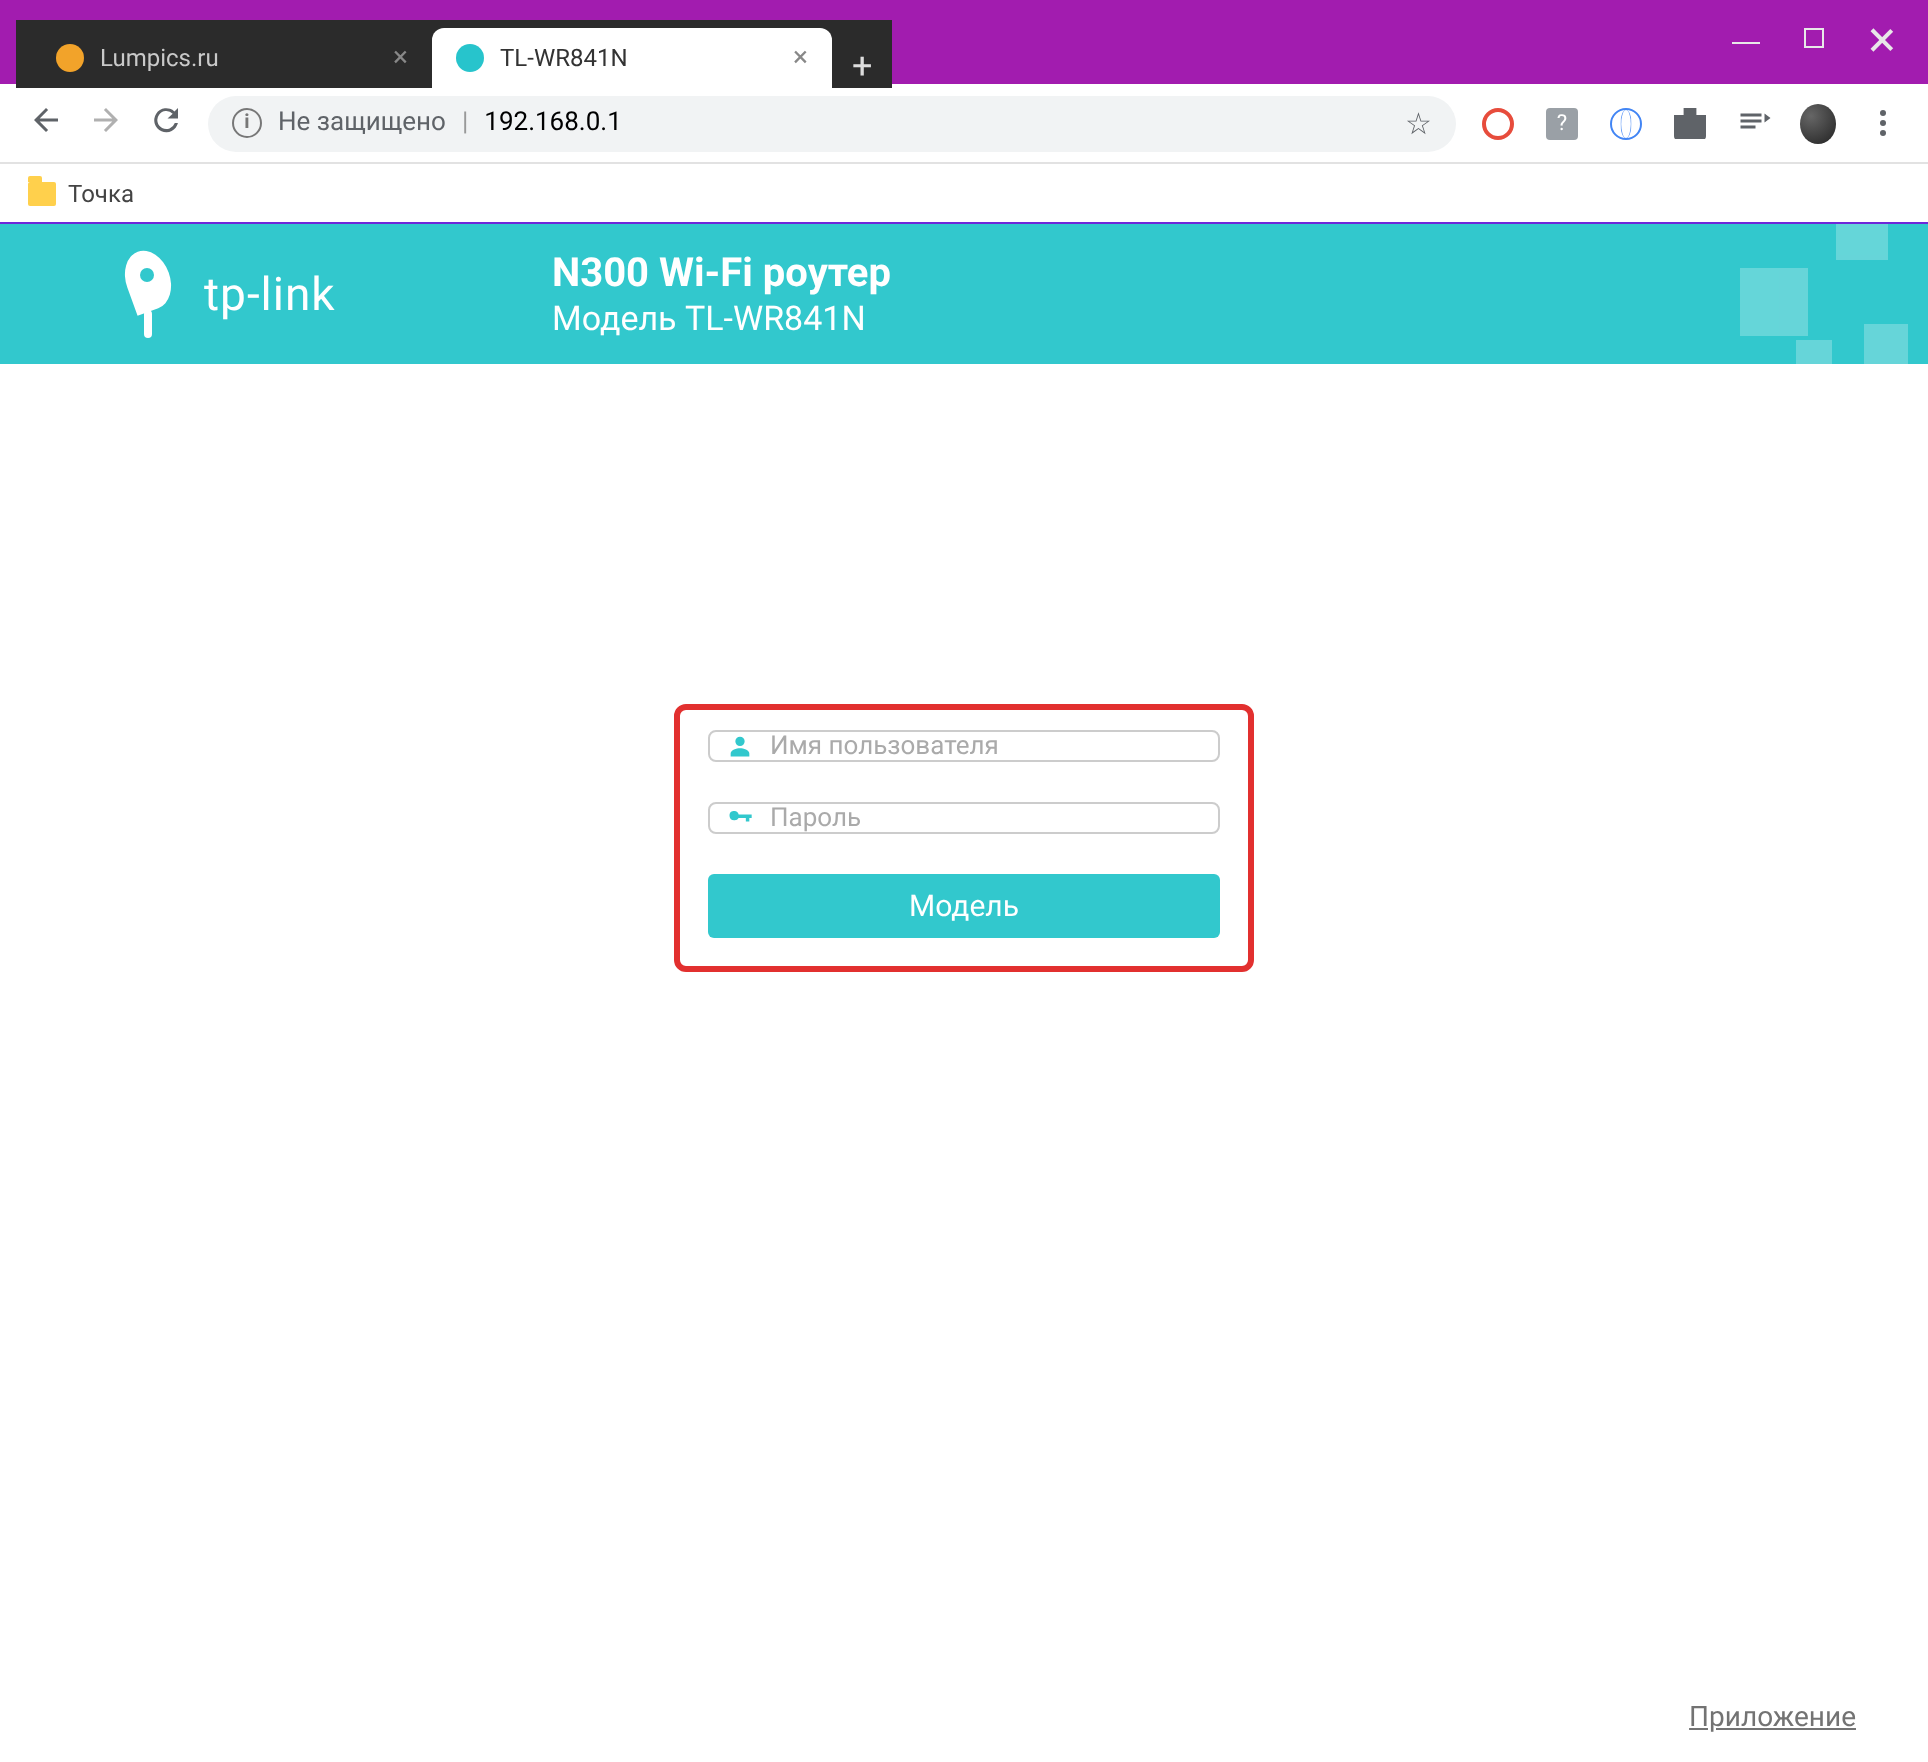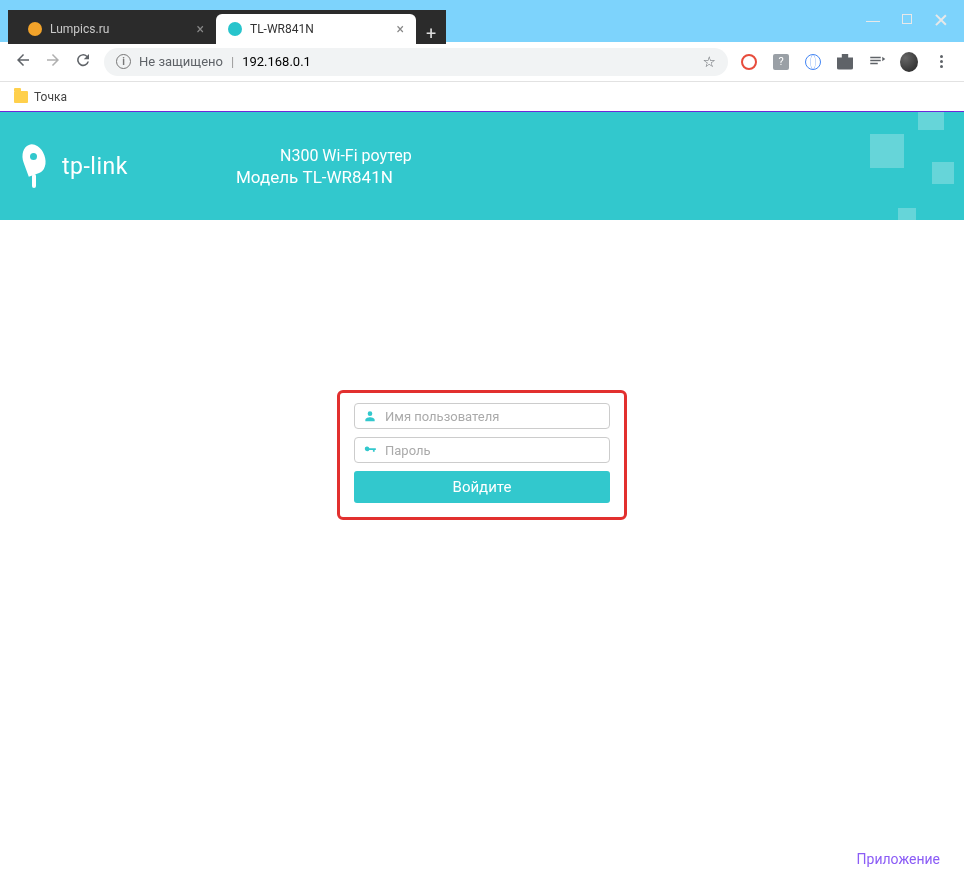--- a/index.html
+++ b/index.html
@@ -1,19 +1,19 @@
 <!DOCTYPE html>
 <html><head>
 <meta charset="utf-8">
 <style>
 * { margin: 0; padding: 0; box-sizing: border-box; font-family: -apple-system, BlinkMacSystemFont, "Segoe UI", Roboto, Arial, sans-serif; }
 body { background: #fff; width: 964px; height: 881px; overflow: hidden; }
 
 
-.browser-titlebar { background: #7dd3fc; height: 42px; display: flex; align-items: center; justify-content: flex-end; padding: 0 8px; color: #e8e8e8; }
+.browser-titlebar { background: #a21caf; height: 42px; display: flex; align-items: center; justify-content: flex-end; padding: 0 8px; color: #e8e8e8; }
 .win-controls { display: flex; gap: 22px; padding-right: 8px; }
 .win-controls span { width: 14px; height: 14px; display: inline-block; }
 .win-min { border-bottom: 1.5px solid #e8e8e8; height: 8px !important; }
 .win-max { border: 1.5px solid #e8e8e8; width: 10px !important; height: 10px !important; }
 .win-close { position: relative; }
 .win-close::before, .win-close::after { content:""; position:absolute; left:6px; top:-1px; width:1.5px; height:14px; background:#e8e8e8; }
 .win-close::before { transform:rotate(45deg); }
 .win-close::after { transform:rotate(-45deg); }
 
 .tabstrip { background:#2b2b2b; height:34px; display:flex; align-items:flex-end; padding-left:8px; position: relative; top:-34px; margin-bottom:-34px; }
@@ -43,42 +43,42 @@
 .kebab { display:flex; flex-direction:column; gap:2px; }
 .kebab span { width:3px; height:3px; background:#5f6368; border-radius:50%; }
 .readlist svg { fill:#5f6368; }
 
 .bookbar { background:#fff; height:30px; display:flex; align-items:center; gap:6px; padding:0 14px; font-size:12px; color:#444; border-bottom:1px solid #6d28d9; }
 .folder-icon { width:14px; height:12px; background:#ffd04c; border-radius:1px; position:relative; }
 .folder-icon::before { content:""; position:absolute; top:-3px; left:0; width:7px; height:3px; background:#ffd04c; border-radius:1px 1px 0 0; }
 
 
 .page { position:relative; background:#fff; height: calc(881px - 42px - 40px - 30px); }
-.header { background:#32c8cd; height:108px; display:flex; align-items:center; padding-left:18px; color:#fff; position:relative; overflow:hidden; }
+.header { background:#32c8cd; height:70px; display:flex; align-items:center; padding-left:58px; color:#fff; position:relative; overflow:hidden; }
 .header .decor { position:absolute; right:0; top:0; bottom:0; width:160px; opacity:.25; }
 .header .decor span { position:absolute; background:#fff; }
 .logo-area { display:flex; align-items:center; gap:10px; width:200px; }
 .logo-bulb { width:34px; height:44px; position:relative; }
 .logo-bulb .leaf { width:22px; height:30px; background:#fff; border-radius:50% 50% 50% 0; transform:rotate(-20deg); position:absolute; left:5px; top:0; }
 .logo-bulb .dot { width:7px; height:7px; background:#32c8cd; border-radius:50%; position:absolute; left:12px; top:9px; }
 .logo-bulb .stem { width:4px; height:14px; background:#fff; position:absolute; left:14px; bottom:0; border-radius:2px; }
 .brand { font-size:23px; font-weight:400; letter-spacing:.5px; }
 .product-info { margin-left:18px; }
-.product-title { font-size:16px; font-weight:400;margin-left:44px; }
+.product-title { font-size:20px; font-weight:700; }
 .product-model { font-size:17px; margin-top:2px; }
 
 .login-area { display:flex; justify-content:center; margin-top:170px; }
 .login-card { border:3px solid #e2302f; border-radius:6px; padding:10px 14px 14px; width:290px; }
-.input-row { border:1px solid #ccc; border-radius:4px; height:26px; display:flex; align-items:center; padding:0 8px; margin-bottom:8px; gap:8px; }
+.input-row { border:1px solid #ccc; border-radius:4px; height:16px; display:flex; align-items:center; padding:0 8px; margin-bottom:20px; gap:8px; }
 .input-row input { border:none; outline:none; font-size:13px; flex:1; color:#444; background:transparent; }
 .input-row input::placeholder { color:#aaa; }
 .input-icon { width:14px; height:14px; }
 .login-btn { background:#32c8cd; color:#fff; border:none; width:100%; height:32px; border-radius:3px; font-size:15px; cursor:pointer; }
 
-.footer-link { position:absolute; right:24px; bottom:14px; font-size:14px; color:#8b5cf6; cursor:pointer; }
+.footer-link { position:absolute; right:36px; bottom:14px; font-size:14px; color:#737373; text-decoration:underline; cursor:pointer; }
 </style>
 </head>
 <body>
 
 <div class="browser-titlebar">
   <div class="tabstrip" style="position:absolute; left:8px; top:10px; display:flex;">
     <div class="tab">
       <span class="favicon orange"></span>
       <span>Lumpics.ru</span>
       <span class="tab-close">×</span>
@@ -181,18 +181,18 @@
             <path fill="#32c8cd" d="M12 12a4 4 0 1 0-4-4 4 4 0 0 0 4 4zm0 2c-3 0-8 1.5-8 4.5V21h16v-2.5c0-3-5-4.5-8-4.5z"></path>
           </svg>
         <input type="text" placeholder="Имя пользователя" style="">
       </div>
       <div class="input-row">
         <svg class="input-icon" viewBox="0 0 24 24">
             <path fill="#32c8cd" d="M7 14a4 4 0 1 1 3.87-5H22v3h-2v3h-3v-3h-6.13A4 4 0 0 1 7 14z"></path>
           </svg>
         <input type="password" placeholder="Пароль" style="">
       </div>
-      <button class="login-btn">Войдите</button>
+      <button class="login-btn">Модель</button>
     </div>
   </div>
 
   <a class="footer-link">Приложение</a>
 </div>
 
 </body></html>

